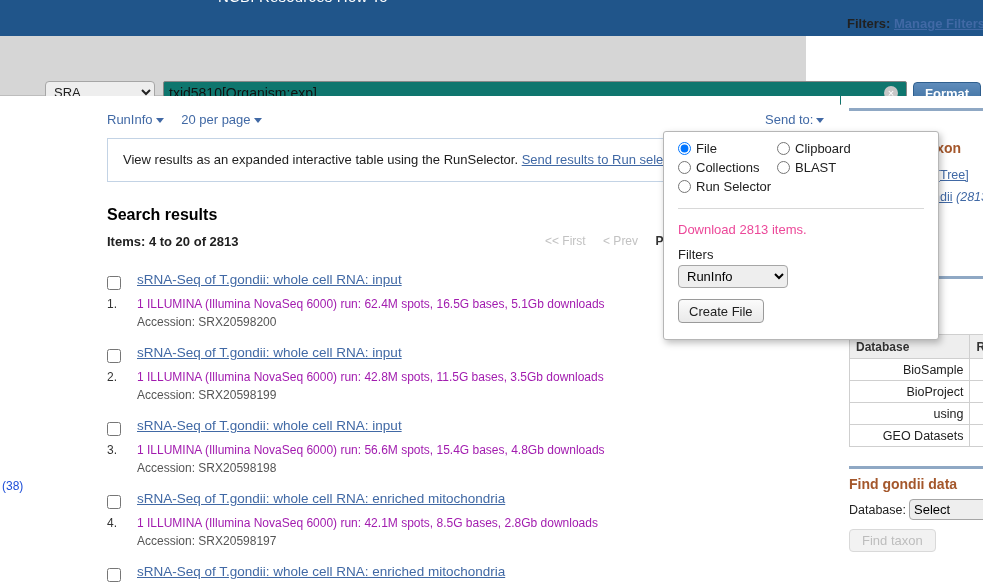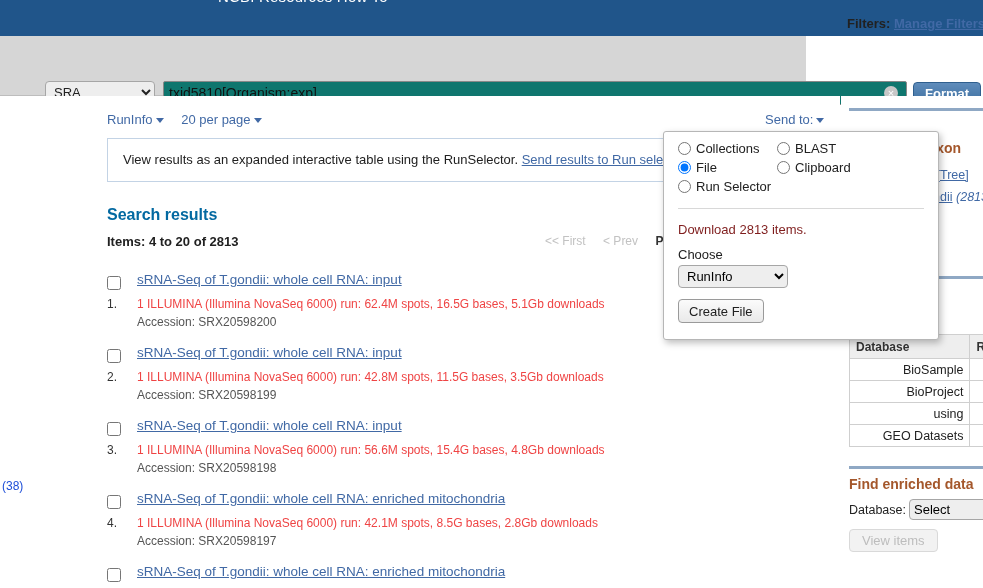--- a/index.html
+++ b/index.html
@@ -179,21 +179,21 @@
     color: #4169a5;
     text-decoration: underline;
     cursor: pointer;
   }
 
   .results-title {
     position: absolute;
     left: 107px; top: 110px;
     font-size: 16px;
     font-weight: bold;
-    color: #0369a1;
+    color: #000000;
   }
   .items-count {
     position: absolute;
     left: 107px; top: 138px;
     font-size: 13px;
     font-weight: bold;
     color: #212121;
   }
   .pager {
     position: absolute;
@@ -235,21 +235,21 @@
     font-size: 13.5px;
     color: #4169a5;
     text-decoration: underline;
     cursor: pointer;
     white-space: nowrap;
   }
   .result-meta {
     position: absolute;
     left: 137px; top: 25px;
     font-size: 12px;
-    color: #ef4444;
+    color: #a21caf;
     white-space: nowrap;
   }
   .result-accession {
     position: absolute;
     left: 137px; top: 43px;
     font-size: 12px;
     color: #555555;
     white-space: nowrap;
   }
 
@@ -373,21 +373,21 @@
   }
   .radio-cell input {
     margin: 0 5px 0 0;
     width: 13px; height: 13px;
     cursor: pointer;
   }
   .radio-cell label { cursor: pointer; }
   .download-note {
     margin: 13px 14px 0 14px;
     font-size: 13px;
-    color: #7f1d1d;
+    color: #ec4899;
   }
   .format-label {
     margin: 10px 14px 0 14px;
     font-size: 13px;
     color: #212121;
   }
   .format-select {
     margin: 3px 14px 0 14px;
     width: 110px; height: 23px;
     font-family: "Liberation Sans", sans-serif;
@@ -473,24 +473,24 @@
           <td></td>
         </tr>
         <tr>
           <td>GEO Datasets</td>
           <td></td>
         </tr>
       </tbody>
   </table>
 
   <div class="sb-rule" style="top:370px;"></div>
-  <div class="sb-heading" style="left:8px; top:380px;">Find enriched data</div>
+  <div class="sb-heading" style="left:8px; top:380px;">Find gondii data</div>
   <div class="sb-text" style="left:8px; top:407px;">Database:</div>
   <select style="position:absolute; left:68px; top:403px; width:110px; height:21px; font-family:'Liberation Sans',sans-serif; font-size:13px; background:#eeeeee; border:1px solid #a6a6a6; border-radius:4px; box-sizing:border-box;" id="sb-db-select"><option>Select</option><option>BioProject</option><option>BioSample</option><option>GEO Datasets</option><option>PubMed</option></select>
-  <button class="sb-find-btn">View items</button>
+  <button class="sb-find-btn">Find taxon</button>
 </div>
 
 <div class="content">
 
   <div class="display-bar">
     <span class="dd"><span>RunInfo</span><span class="caret"></span></span>
     <span class="dd"><span>20 per page</span><span class="caret"></span></span>
   </div>
 
   <div class="sendto">
@@ -549,48 +549,48 @@
     </div>
 </div>
 
 <div class="left-count">(38)</div>
 
 <div class="popup">
 
   <div class="radio-grid">
     <div class="radio-row">
       <span class="radio-cell">
+        <input type="radio" name="dest" id="dest-file" checked="" style="">
+        <label for="dest-file">File</label>
+      </span>
+      <span class="radio-cell">
+        <input type="radio" name="dest" id="dest-clipboard" style="">
+        <label for="dest-clipboard">Clipboard</label>
+      </span>
+    </div>
+    <div class="radio-row">
+      <span class="radio-cell">
         <input type="radio" name="dest" id="dest-collections" style="">
         <label for="dest-collections">Collections</label>
       </span>
       <span class="radio-cell">
         <input type="radio" name="dest" id="dest-blast" style="">
         <label for="dest-blast">BLAST</label>
       </span>
     </div>
     <div class="radio-row">
       <span class="radio-cell">
-        <input type="radio" name="dest" id="dest-file" checked="" style="">
-        <label for="dest-file">File</label>
-      </span>
-      <span class="radio-cell">
-        <input type="radio" name="dest" id="dest-clipboard" style="">
-        <label for="dest-clipboard">Clipboard</label>
-      </span>
-    </div>
-    <div class="radio-row">
-      <span class="radio-cell">
         <input type="radio" name="dest" id="dest-runselector" style="">
         <label for="dest-runselector">Run Selector</label>
       </span>
     </div>
   </div>
 
   <div class="download-note">Download 2813 items.</div>
-  <div class="format-label">Choose</div>
+  <div class="format-label">Filters</div>
   <select class="format-select" id="format-select"><option>RunInfo</option><option>Accession List</option><option>Summary</option><option>FullXML</option></select>
   <button class="create-file-btn">Create File</button>
 </div>
 
 <div class="filters-label">
   <span>Filters:</span>
   <a>Manage Filters</a>
 </div>
 
 </body></html>

